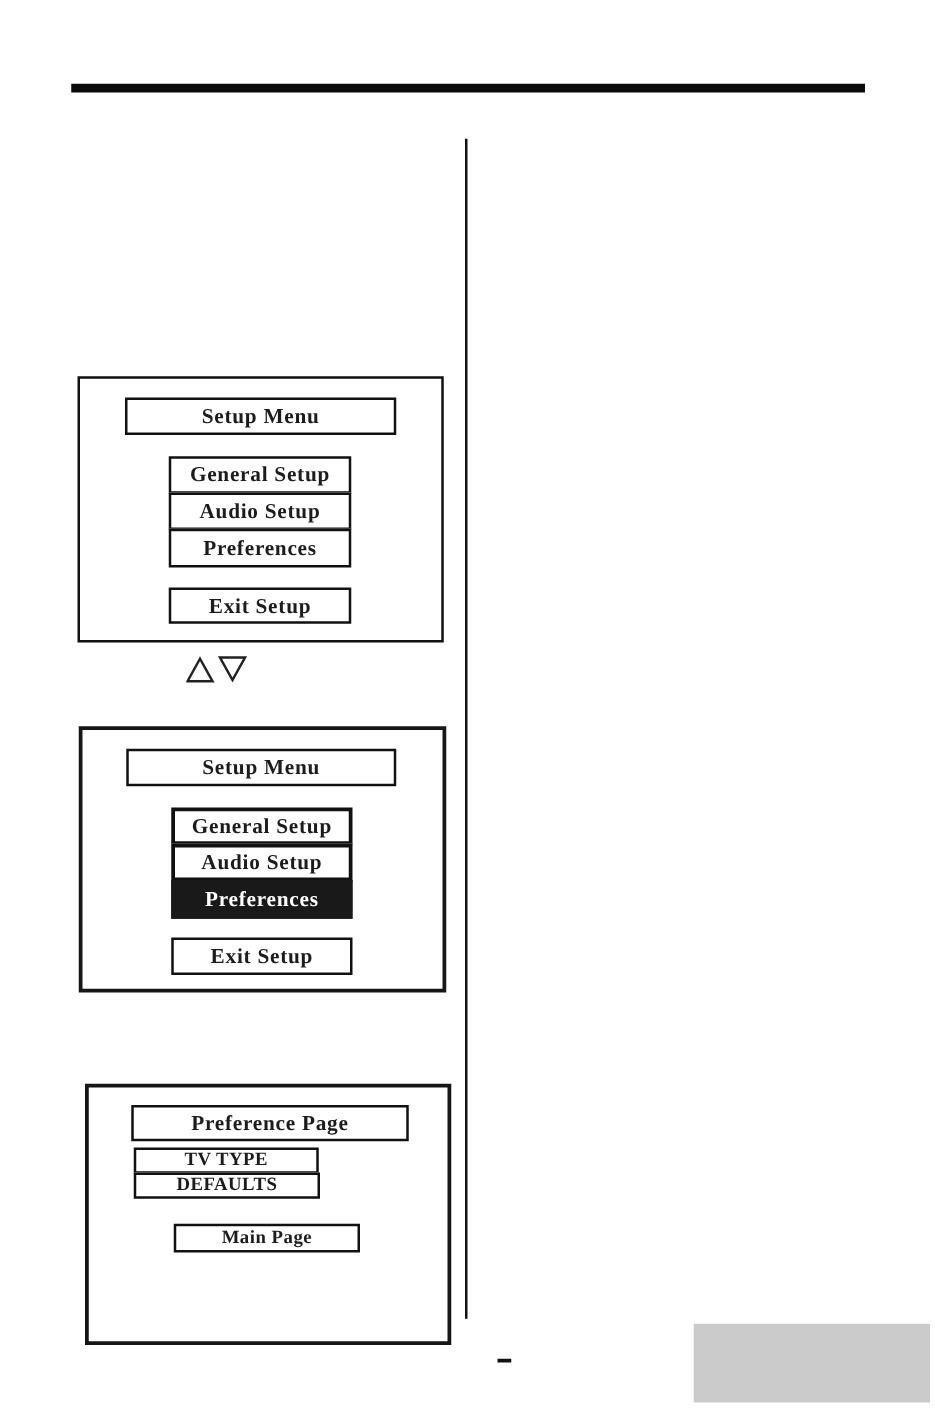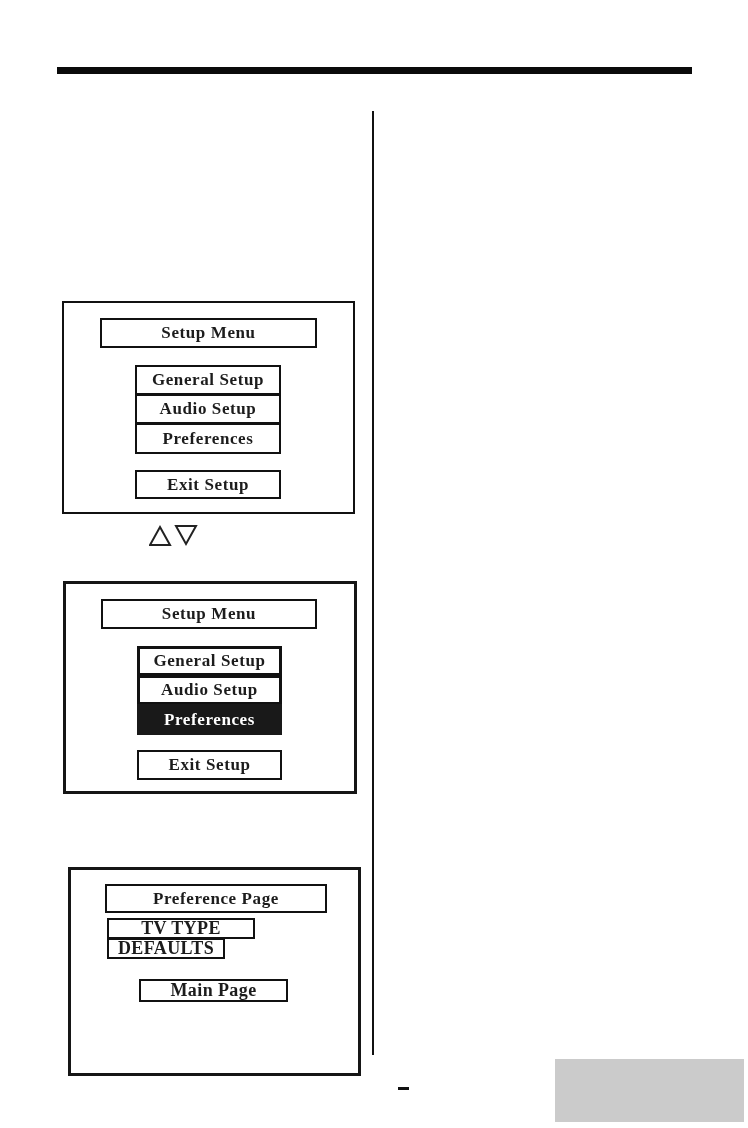--- a/index.html
+++ b/index.html
@@ -11,21 +11,21 @@
   .rule{background:#0a0a0a;}
   .vline{background:#111111;}
   .frame{border:2px solid #111111;background:#ffffff;}
   .frame3{border:3px solid #161616;background:#ffffff;}
   .mbox{
     border:2px solid #111111;background:#ffffff;
     display:flex;align-items:center;justify-content:center;
     font-weight:700;font-size:17px;letter-spacing:0.6px;white-space:nowrap;
   }
   .mbox.b3{border-width:3px;}
-  .mbox.small{font-size:18px;letter-spacing:0.4px;}
+  .mbox.small{font-size:15px;letter-spacing:0.4px;}
   .mbox.hl{background:#191919;border:2px solid #191919;color:#ffffff;}
   .grayblock{background:#cbcbcb;}
   .dash{background:#111111;}
   svg{display:block;}
 </style>
 </head>
 <body>
 
 <div id="page">
 
@@ -82,21 +82,21 @@
 
   <div class="abs frame3" style="left:68px;top:867px;width:293px;height:209px;"></div>
 
   <div class="abs mbox" style="left:105px;top:884px;width:222px;height:29px;">
     <span>Preference Page</span>
   </div>
 
   <div class="abs mbox small" style="left:107px;top:918px;width:148px;height:21px;">
     <span>TV TYPE</span>
   </div>
-  <div class="abs mbox small" style="left:107px;top:938px;width:118px;height:21px;">
+  <div class="abs mbox small" style="left:107px;top:938px;width:149px;height:21px;">
     <span>DEFAULTS</span>
   </div>
 
   <div class="abs mbox small" style="left:107px;top:979px;width:149px;height:23px;margin-left:32px;">
     <span>Main Page</span>
   </div>
 
   <div class="abs dash" style="left:398px;top:1087px;width:11px;height:3px;"></div>
 
   <div class="abs grayblock" style="left:555px;top:1059px;width:189px;height:63px;"></div>

